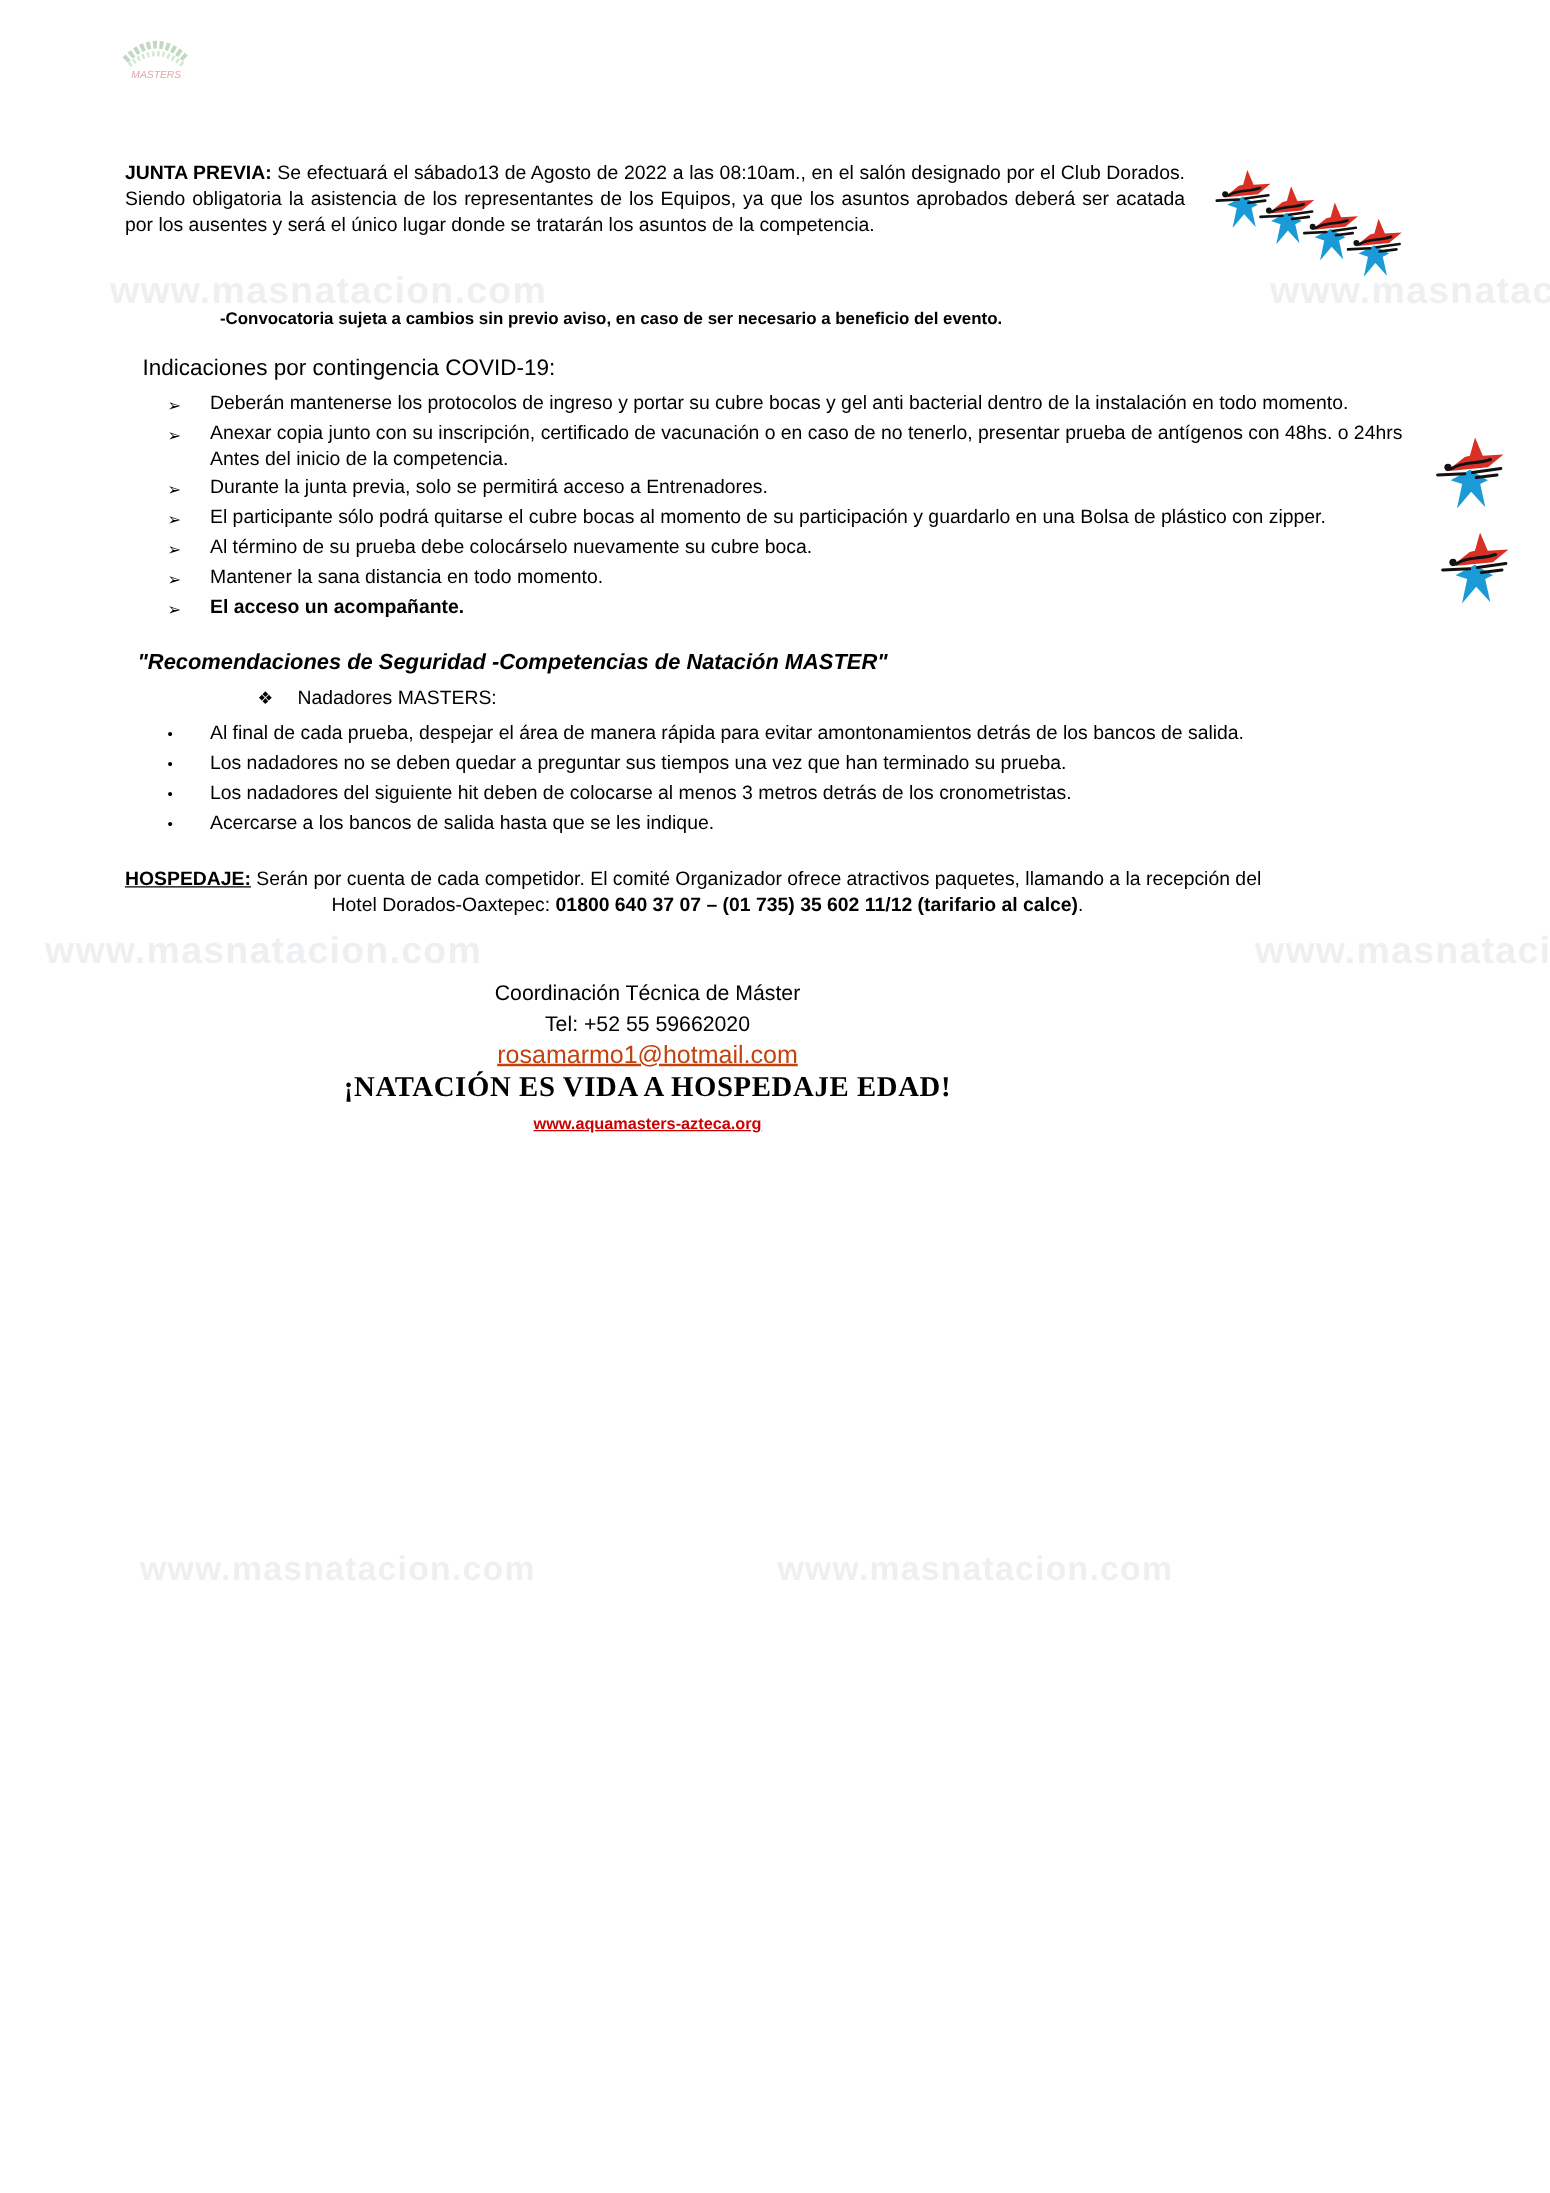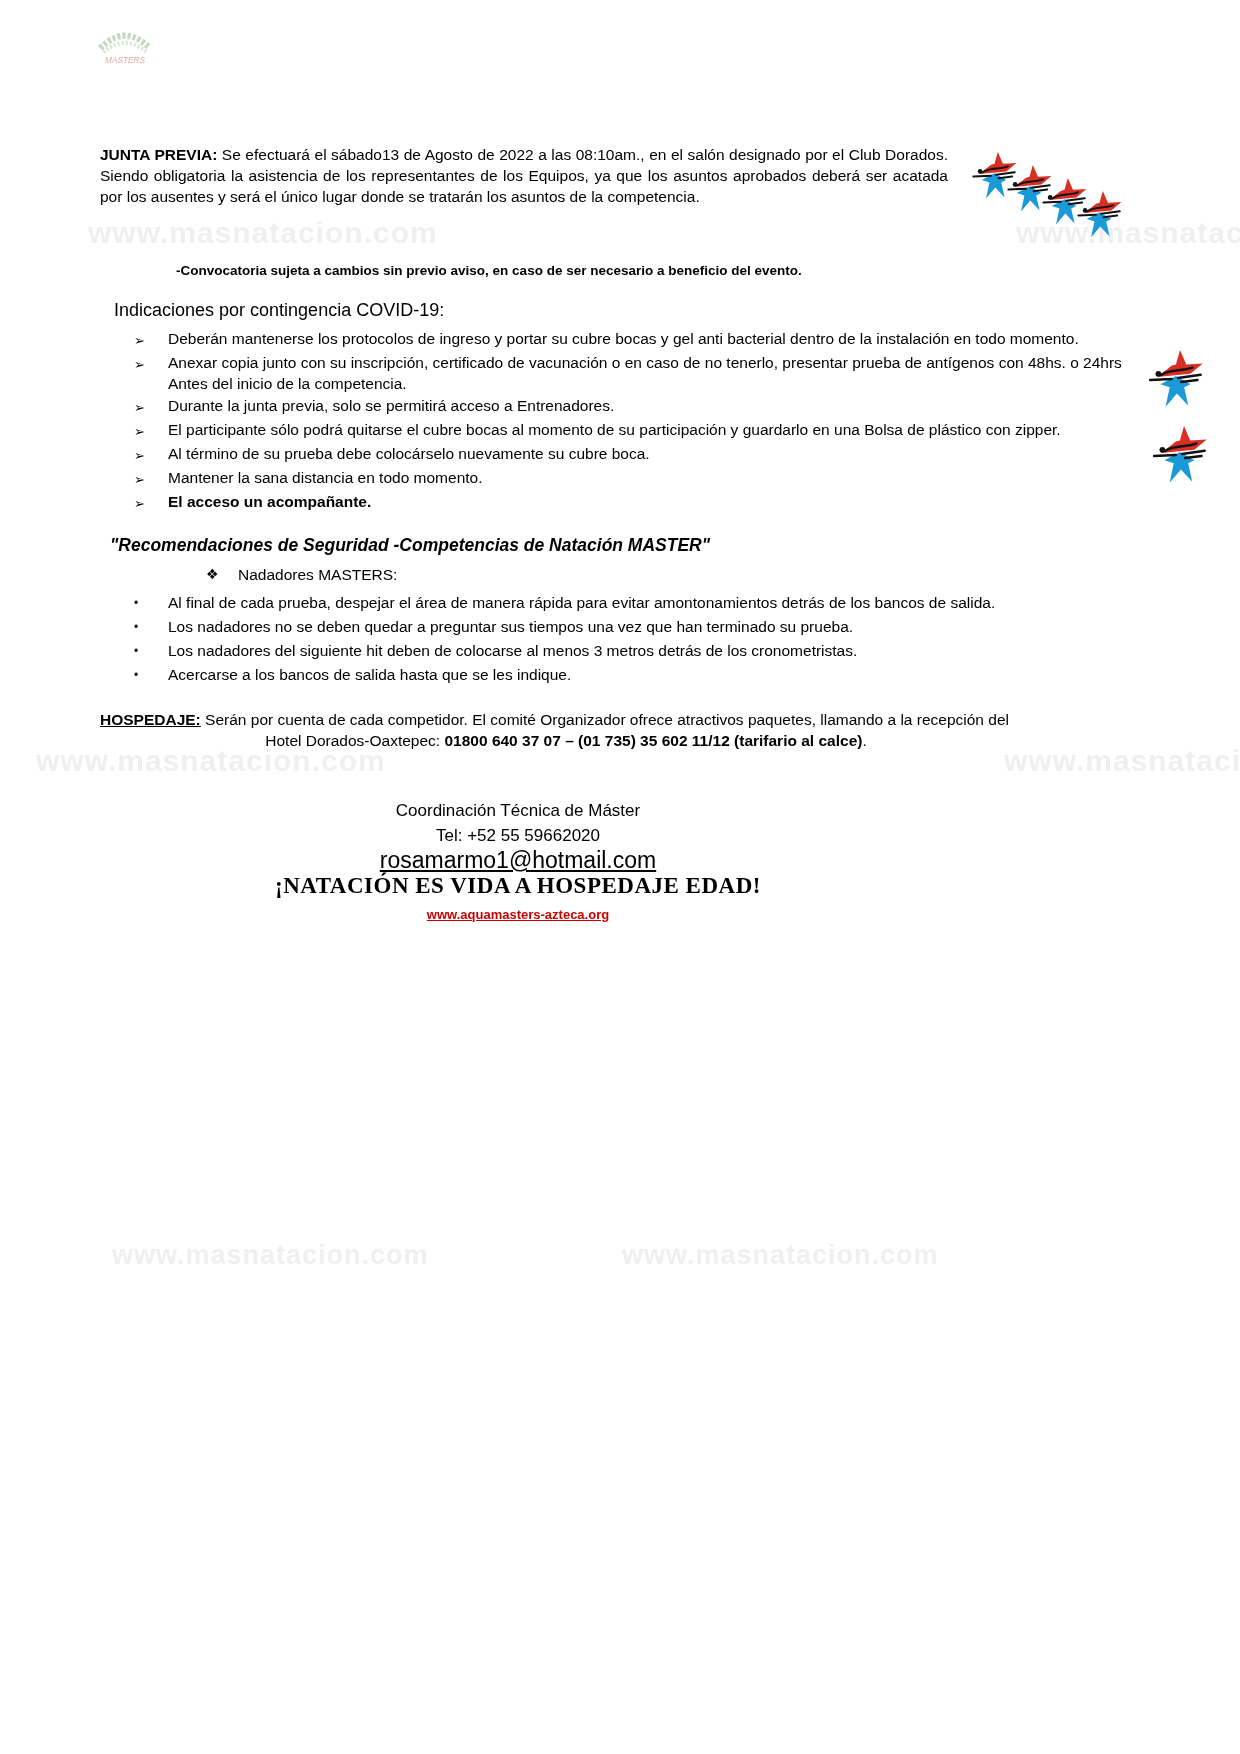--- a/index.html
+++ b/index.html
@@ -10,21 +10,21 @@
     font-family:"Liberation Sans", sans-serif; color:#000;
   }
   .watermark {
     position:absolute; z-index:0; font-weight:bold; letter-spacing:1px;
     color:#dfe3e7; opacity:.55; white-space:nowrap; user-select:none;
     font-family:Liberation Sans, sans-serif;
   }
   .wm-mid { font-size:30px; }
   .wm-bottom { font-size:27px; color:#eeeeee; opacity:.9; }
   .logo-wreath { position:absolute; left:92px; top:20px; z-index:1; }
-  .content { position:absolute; left:100px; top:144px; width:1044px; z-index:1; }
+  .content { position:absolute; left:100px; top:128px; width:1044px; z-index:1; }
   .body-text { font-size:15.5px; line-height:21px; }
   b.lbl { font-weight:bold; }
   .junta-row { display:flex; align-items:flex-start; }
   .junta-par { width:848px; text-align:justify; }
   .star-cluster { position:relative; width:168px; height:100px; margin-left:22px; margin-top:6px; flex:none; }
   .star-cluster .sw { position:absolute; }
   .transitorios { margin-top:13px; }
   .trans-note { font-weight:bold; font-size:13.5px; margin-left:76px; margin-top:2px; }
   .covid-head { margin-top:22px; margin-left:14px; font-size:18px; font-weight:normal; }
   ul.arrow-list { list-style:none; margin-top:7px; }
@@ -37,21 +37,21 @@
   .nadadores .glyph { width:32px; flex:none; font-size:14px; }
   ul.dot-list { list-style:none; margin-top:7px; }
   ul.dot-list li { display:flex; margin-bottom:2px; }
   ul.dot-list .glyph { width:34px; margin-left:34px; flex:none; font-size:12px; padding-top:1px; }
   ul.dot-list .txt { width:958px; }
   .hospedaje { margin-top:23px; width:932px; }
   .hosp-label { font-weight:bold; text-decoration:underline; }
   .hosp-line2 { text-align:center; width:932px; }
   .contact { margin-top:47px; width:836px; text-align:center; }
   .contact-line { font-size:17px; line-height:25px; }
-  .email-link { color:#000000; text-decoration:underline; font-size:23px; line-height:24px; display:inline-block; }
+  .email-link { color:#c2410c; text-decoration:underline; font-size:20px; line-height:24px; display:inline-block; }
   .slogan { font-family:"Liberation Serif", serif; font-size:23px; font-weight:600; letter-spacing:.5px; line-height:27px; }
   .site-link { color:#cc0000; font-weight:bold; font-size:13px; text-decoration:underline; display:inline-block; margin-top:8px; }
   .side-star { position:absolute; z-index:1; }
 </style>
 </head>
 <body>
 
 <div class="page">
 
   <svg width="0" height="0" style="position:absolute" aria-hidden="true">

